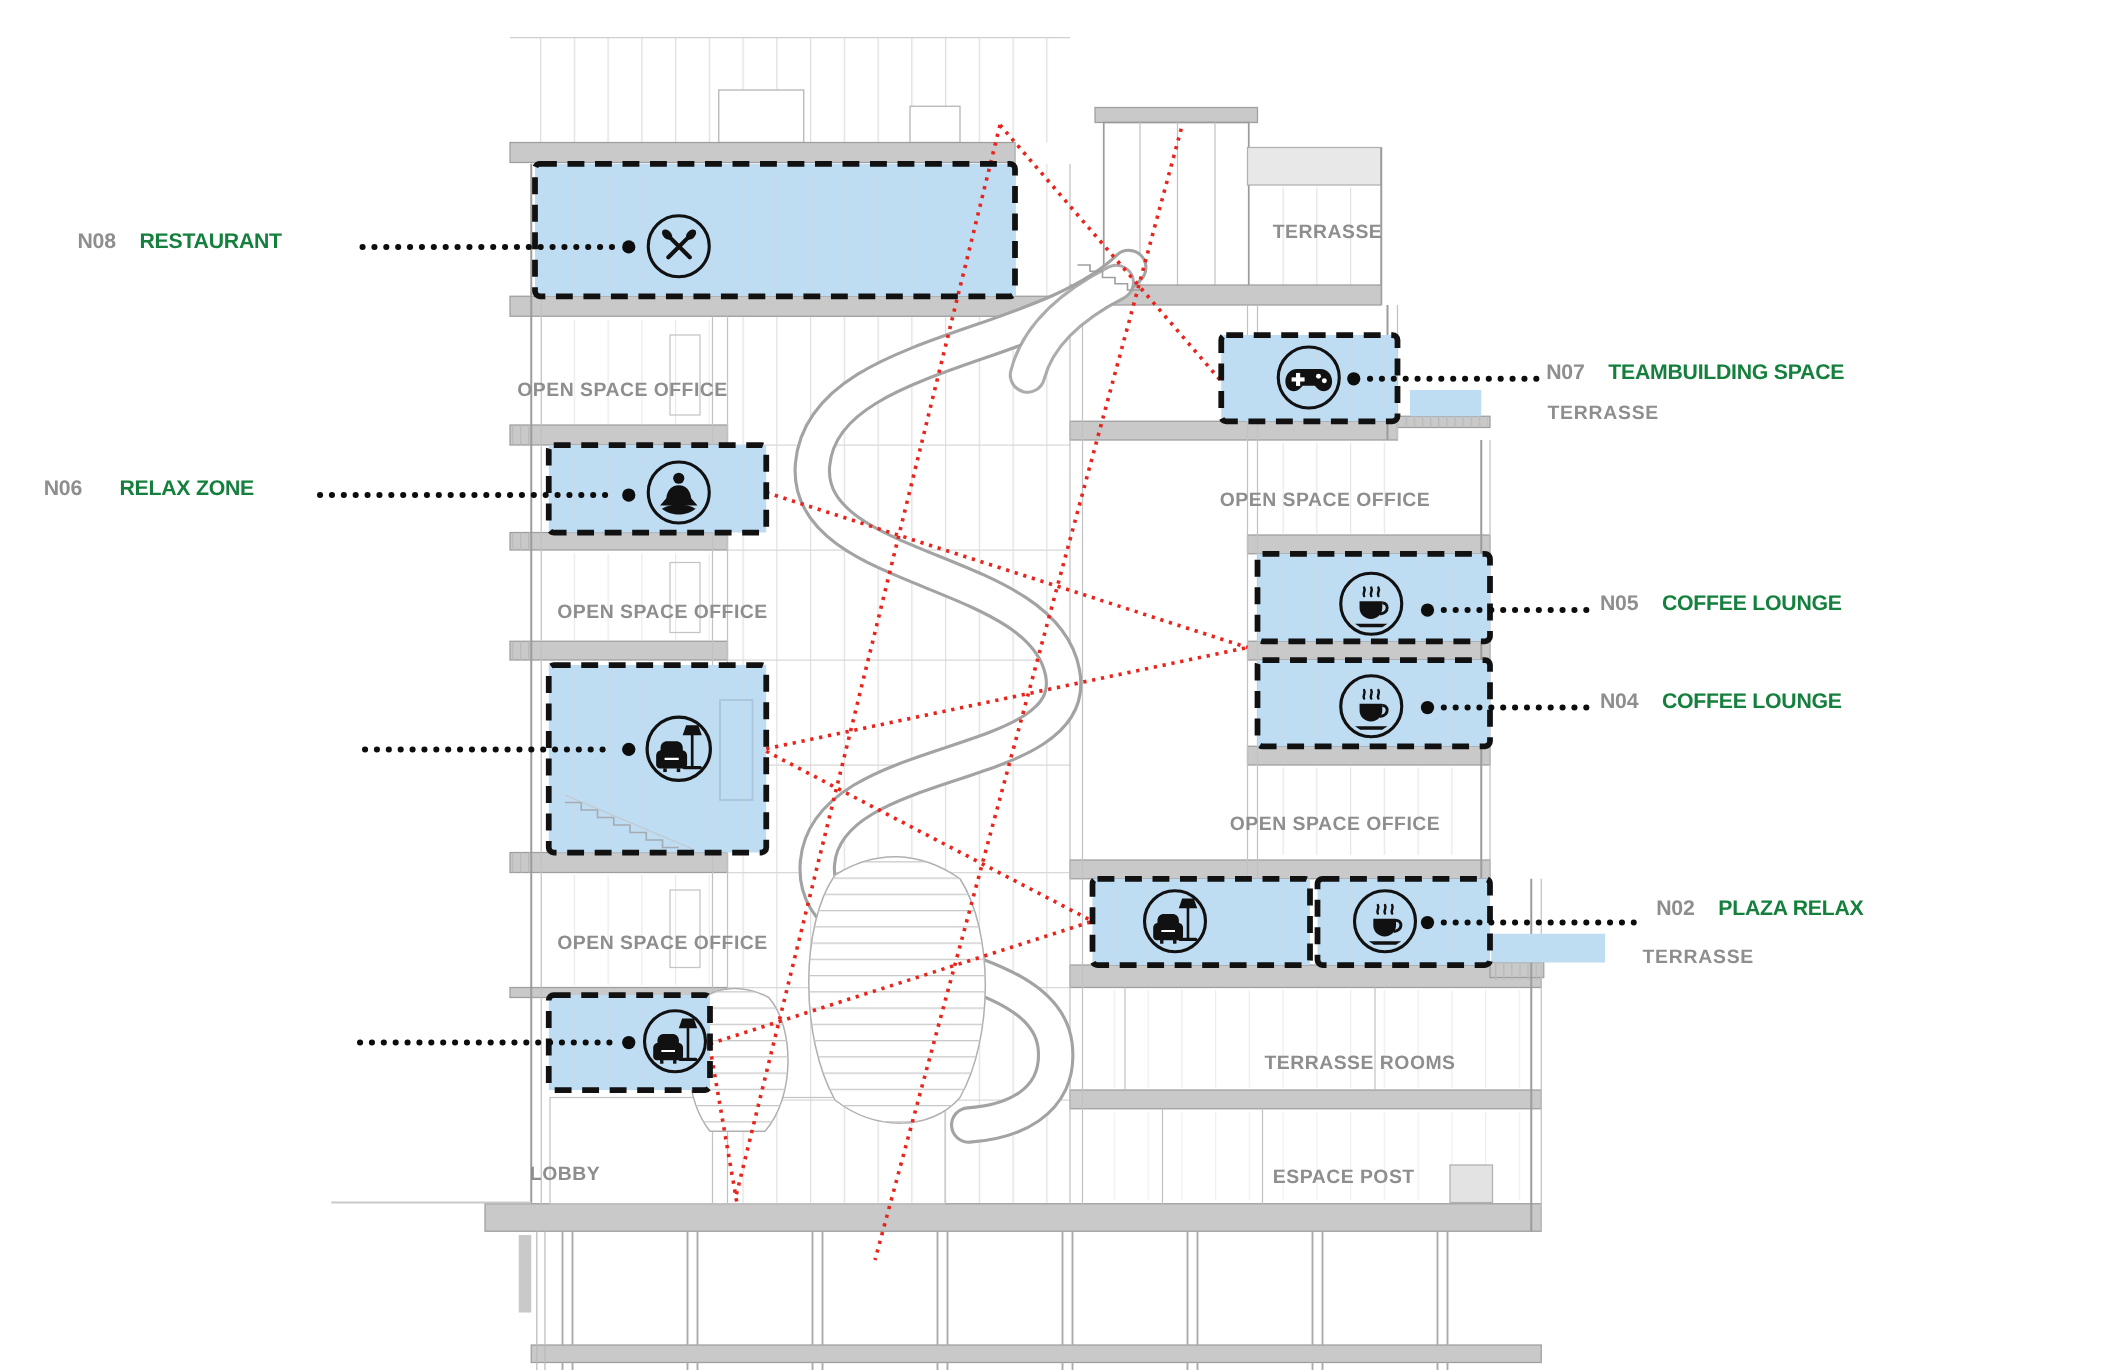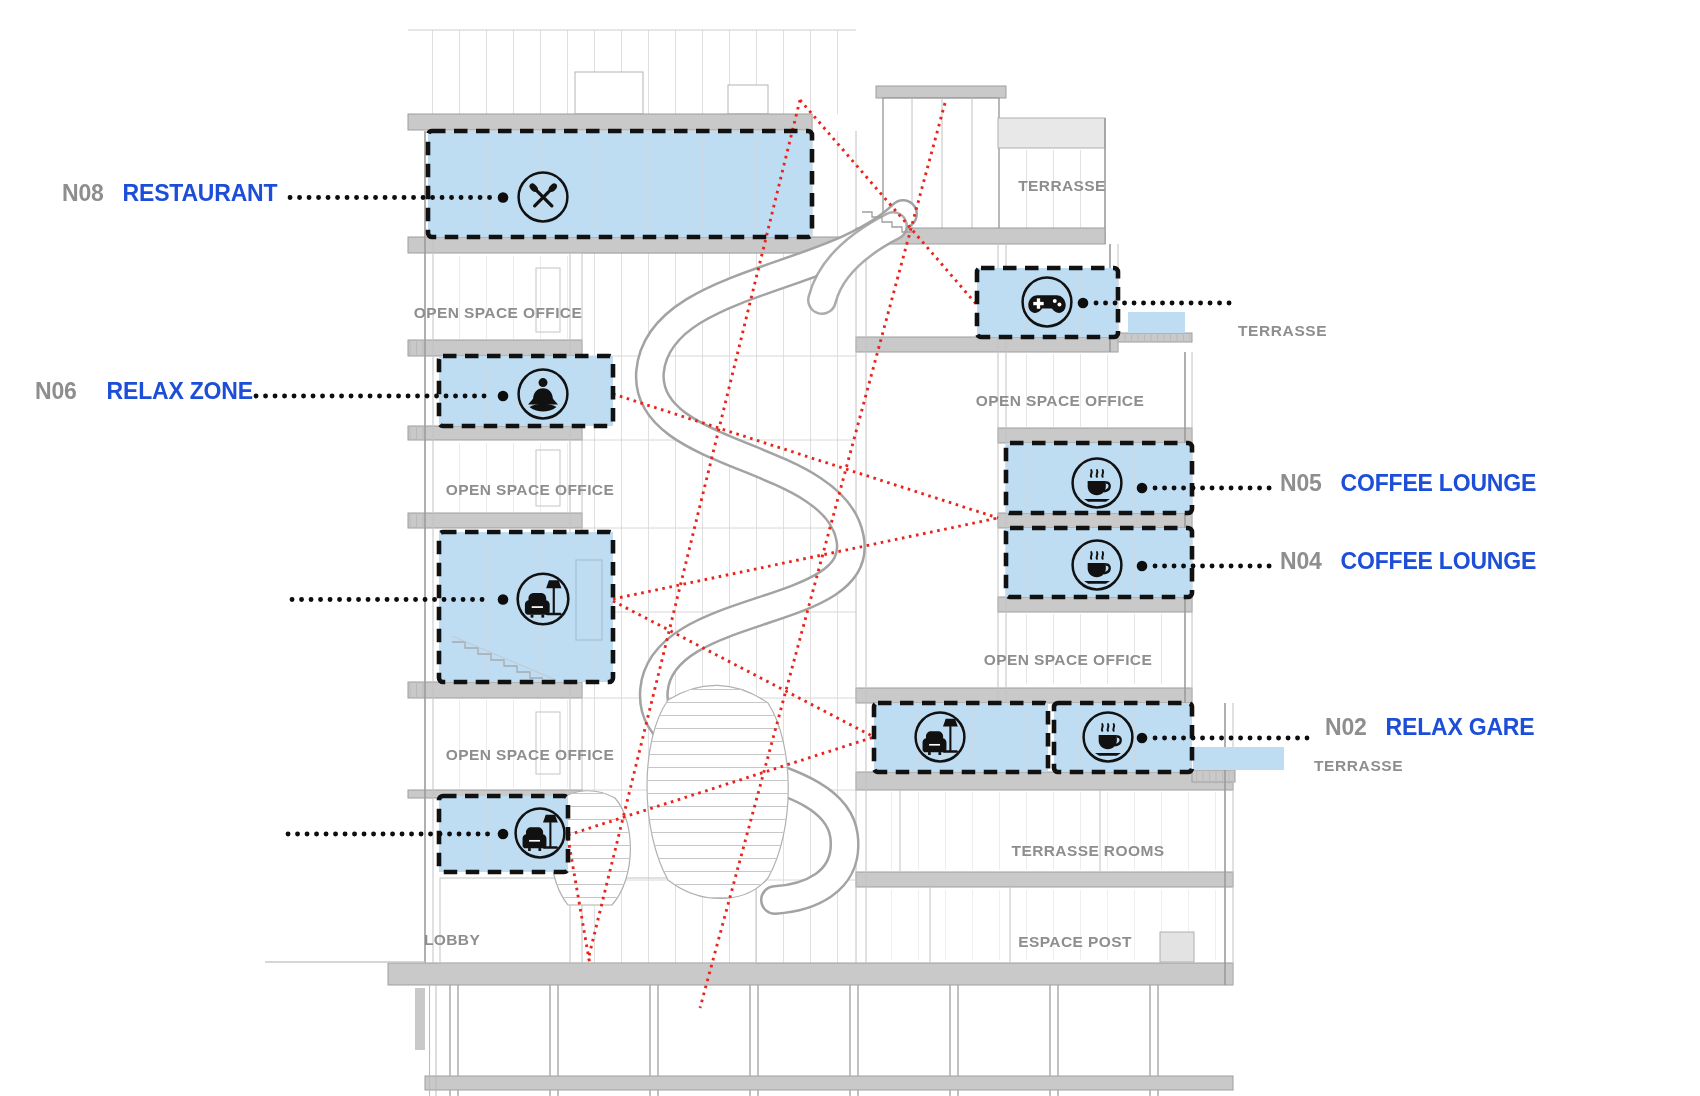--- a/index.html
+++ b/index.html
@@ -1,23 +1,23 @@
 <!DOCTYPE html>
 <html><head>
 <meta charset="utf-8">
 <style>
   html,body{margin:0;padding:0;background:#ffffff;}
   #stage{position:relative;width:1700px;height:1096px;background:#fff;overflow:hidden;
          font-family:"Liberation Sans",sans-serif;}
   #stage svg{position:absolute;left:0;top:0;}
   
   .zlbl{position:absolute;display:flex;align-items:flex-end;white-space:nowrap;
-        transform:translateY(-50%);font-weight:bold;font-size:23px;letter-spacing:-0.2px;}
+        transform:translateY(-50%);font-weight:bold;font-size:17px;letter-spacing:-0.2px;}
   .zlbl .zid{color:#8e8e8e;}
-  .zlbl .zname{color:#1d4ed8;margin-left:19px;}
+  .zlbl .zname{color:#15803d;margin-left:19px;}
   .sublbl{position:absolute;white-space:nowrap;font-weight:bold;font-size:15.5px;
           color:#8e8e8e;letter-spacing:0.6px;}
   .room{position:absolute;transform:translate(-50%,-50%);white-space:nowrap;
         font-weight:bold;font-size:15.5px;color:#8e8e8e;letter-spacing:0.4px;}
   
   .wall{stroke:#9c9c9c;stroke-width:1.6;fill:none;}
   .wall2{stroke:#c2c2c2;stroke-width:1;fill:none;}
   .slab{fill:#c9c9c9;stroke:#9e9e9e;stroke-width:1;}
   .flr{stroke:#d8d8d8;stroke-width:1;}
   .bandO{stroke:#a3a3a3;stroke-width:30;fill:none;stroke-linecap:round;}
@@ -305,32 +305,36 @@
 </svg>
 
 <div class="zlbl" style="left:62px;top:193px">
   <span class="zid">N08</span>
   <span class="zname">RESTAURANT</span>
 </div>
 <div class="zlbl" style="left:35px;top:391px">
   <span class="zid">N06</span>
   <span class="zname" style="margin-left:30px">RELAX ZONE</span>
 </div>
+<div class="zlbl" style="left:1237px;top:298px">
+  <span class="zid">N07</span>
+  <span class="zname">TEAMBUILDING SPACE</span>
+</div>
 <div class="sublbl" style="left:1238px;top:322px">TERRASSE</div>
 <div class="zlbl" style="left:1280px;top:483px">
   <span class="zid">N05</span>
   <span class="zname">COFFEE LOUNGE</span>
 </div>
 <div class="zlbl" style="left:1280px;top:561px">
   <span class="zid">N04</span>
   <span class="zname">COFFEE LOUNGE</span>
 </div>
 <div class="zlbl" style="left:1325px;top:727px">
   <span class="zid">N02</span>
-  <span class="zname">RELAX GARE</span>
+  <span class="zname">PLAZA RELAX</span>
 </div>
 <div class="sublbl" style="left:1314px;top:757px">TERRASSE</div>
 
 <div class="room" style="left:498px;top:313px">OPEN SPACE OFFICE</div>
 <div class="room" style="left:530px;top:490px">OPEN SPACE OFFICE</div>
 <div class="room" style="left:530px;top:755px">OPEN SPACE OFFICE</div>
 <div class="room" style="left:1060px;top:401px">OPEN SPACE OFFICE</div>
 <div class="room" style="left:1068px;top:660px">OPEN SPACE OFFICE</div>
 <div class="room" style="left:1088px;top:851px">TERRASSE ROOMS</div>
 <div class="room" style="left:1075px;top:942px">ESPACE POST</div>

